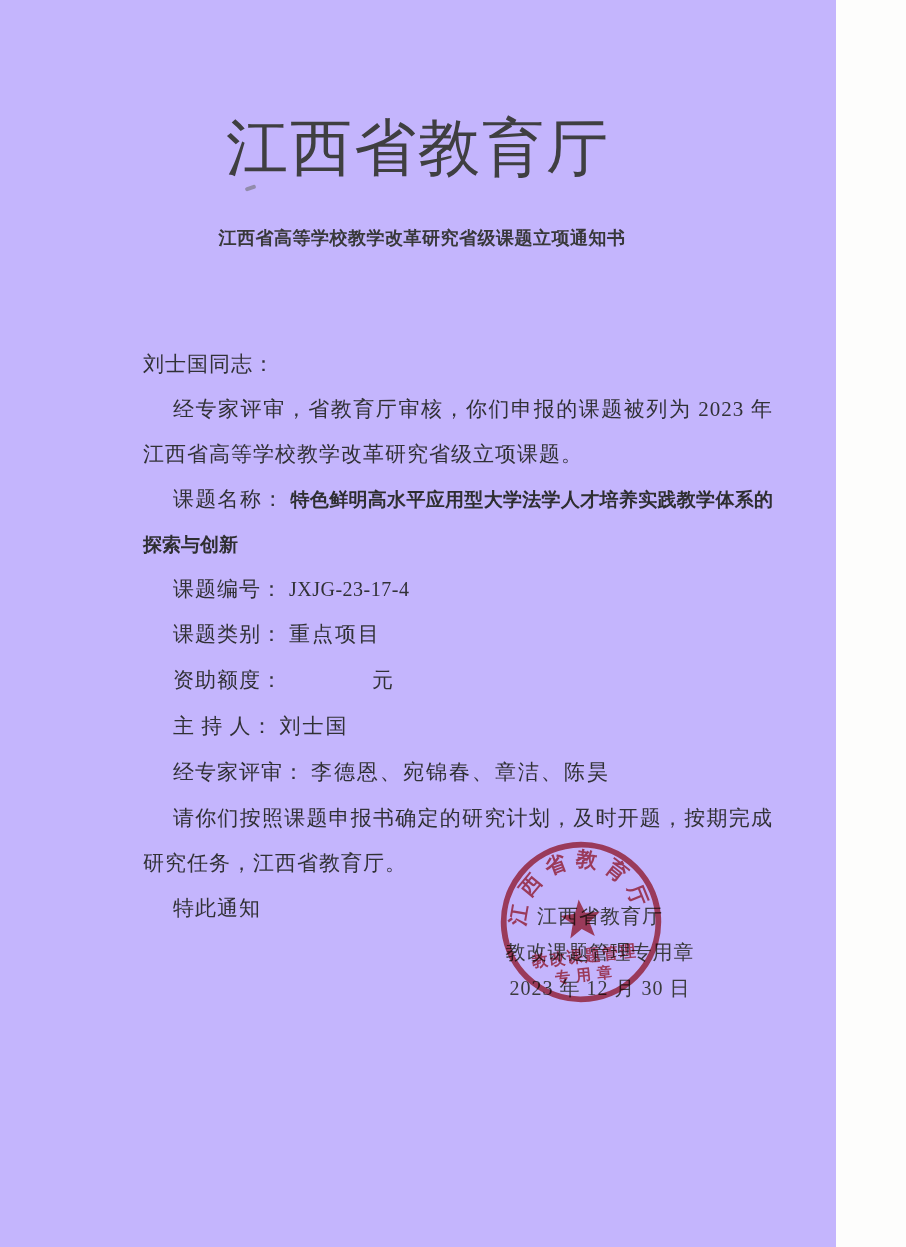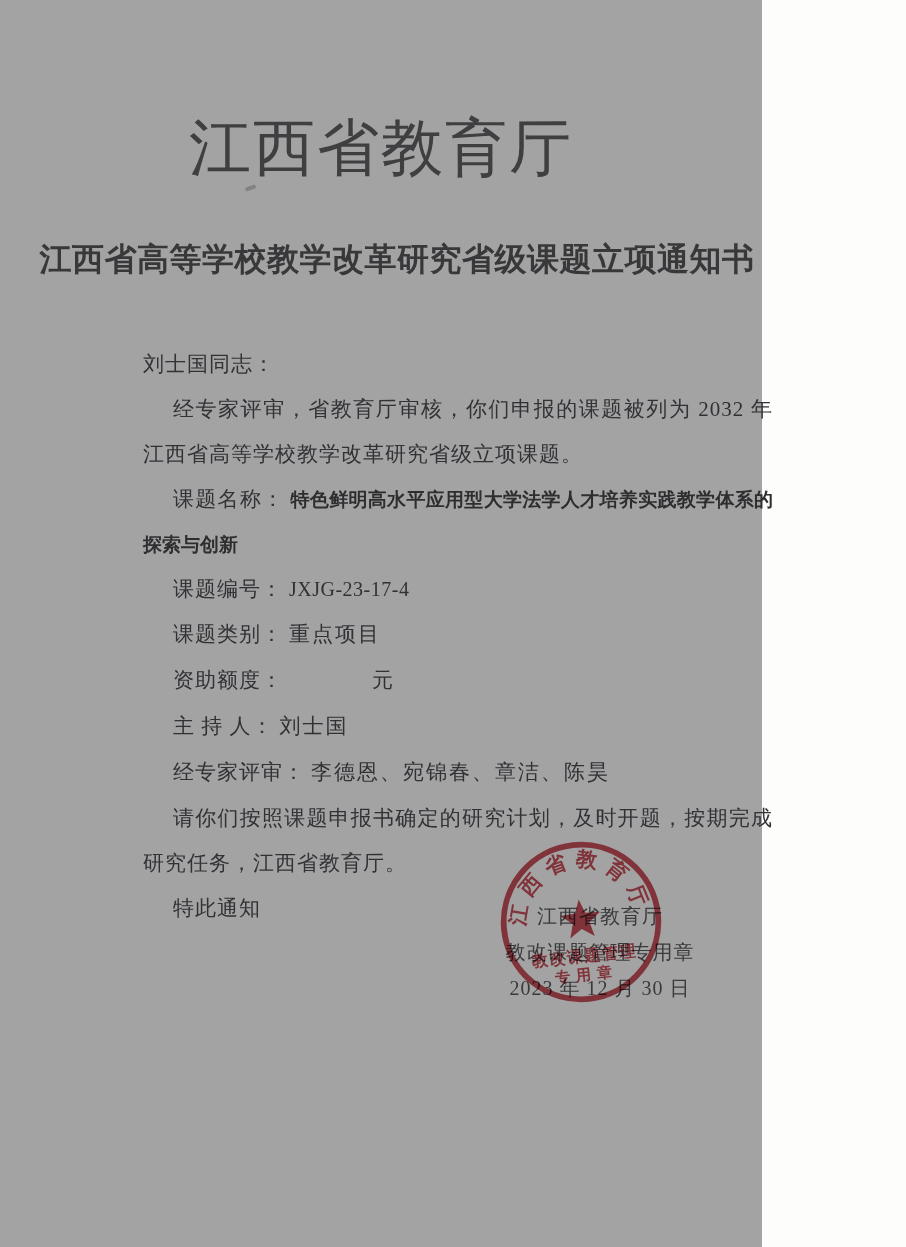--- a/index.html
+++ b/index.html
@@ -3,33 +3,33 @@
 <meta charset="utf-8">
 <style>
   html,body{margin:0;padding:0;}
   body{
     width:906px;height:1247px;
     background:#fdfdfc;
     font-family:"Liberation Serif","DejaVu Serif",serif;
     color:#313136;
     overflow:hidden;
   }
-  .page{position:relative;width:762px;height:1247px;background:#a3a3a3;}
+  .page{position:relative;width:836px;height:1247px;background:#c4b5fd;}
 
   .org-title{
     position:absolute;top:106px;left:0;width:100%;
     margin:0;text-align:center;
     font-size:62px;font-weight:400;letter-spacing:2px;
     color:#3f3f41;
     font-family:"Liberation Serif","DejaVu Serif",serif;
   }
   .doc-title{
     position:absolute;top:222px;left:0;width:100%;
-    margin:16px;text-align:center;
-    font-size:32px;font-weight:700;letter-spacing:0.5px;
+    margin:4px;text-align:center;
+    font-size:18px;font-weight:700;letter-spacing:0.5px;
     color:#38383a;
     font-family:"Liberation Sans","DejaVu Sans",sans-serif;
   }
 
   .letter-body{
     position:absolute;left:143px;top:342px;width:630px;
     font-size:21px;line-height:45px;letter-spacing:1px;
     color:#313136;
   }
   .letter-body p{margin:0;text-align:justify;}
@@ -76,21 +76,21 @@
 
 <div class="page">
 
   <h1 class="org-title">江西省教育厅</h1>
 
   <h2 class="doc-title">江西省高等学校教学改革研究省级课题立项通知书</h2>
 
   <div class="letter-body">
     <p class="no-indent">刘士国同志：</p>
 
-    <p class="indent">经专家评审，省教育厅审核，你们申报的课题被列为 2032 年江西省高等学校教学改革研究省级立项课题。</p>
+    <p class="indent">经专家评审，省教育厅审核，你们申报的课题被列为 2023 年江西省高等学校教学改革研究省级立项课题。</p>
 
     <p class="indent"><span class="field-label">课题名称：</span><span class="value value-title">特色鲜明高水平应用型大学法学人才培养实践教学体系的探索与创新</span></p>
 
     <p class="indent"><span class="field-label">课题编号：</span><span class="value value-code">JXJG-23-17-4</span></p>
 
     <p class="indent"><span class="field-label">课题类别：</span><span class="value value-kaiti">重点项目</span></p>
 
     <p class="indent"><span class="field-label">资助额度：</span><span class="amount-gap"></span><span class="value value-kaiti">元</span></p>
 
     <p class="indent"><span class="field-label">主 持 人：</span><span class="value value-kaiti">刘士国</span></p>

